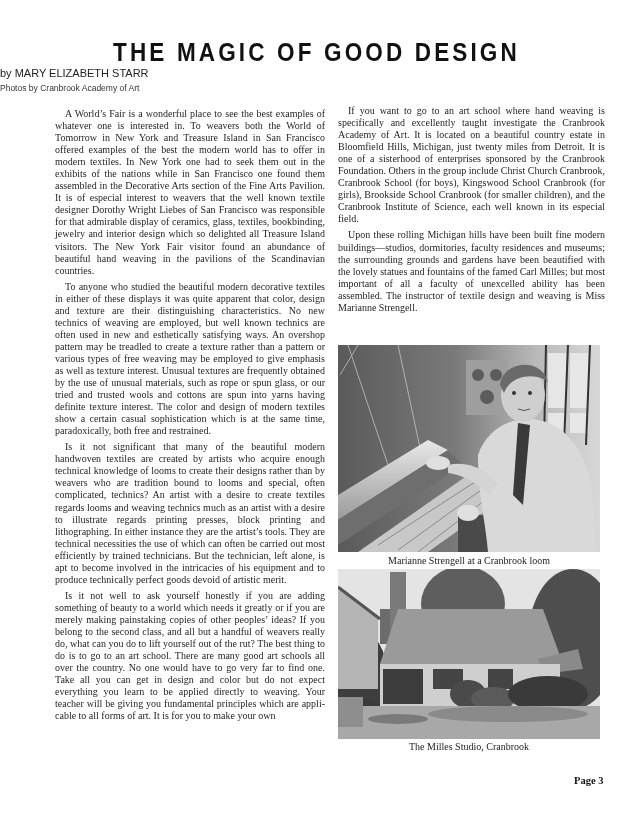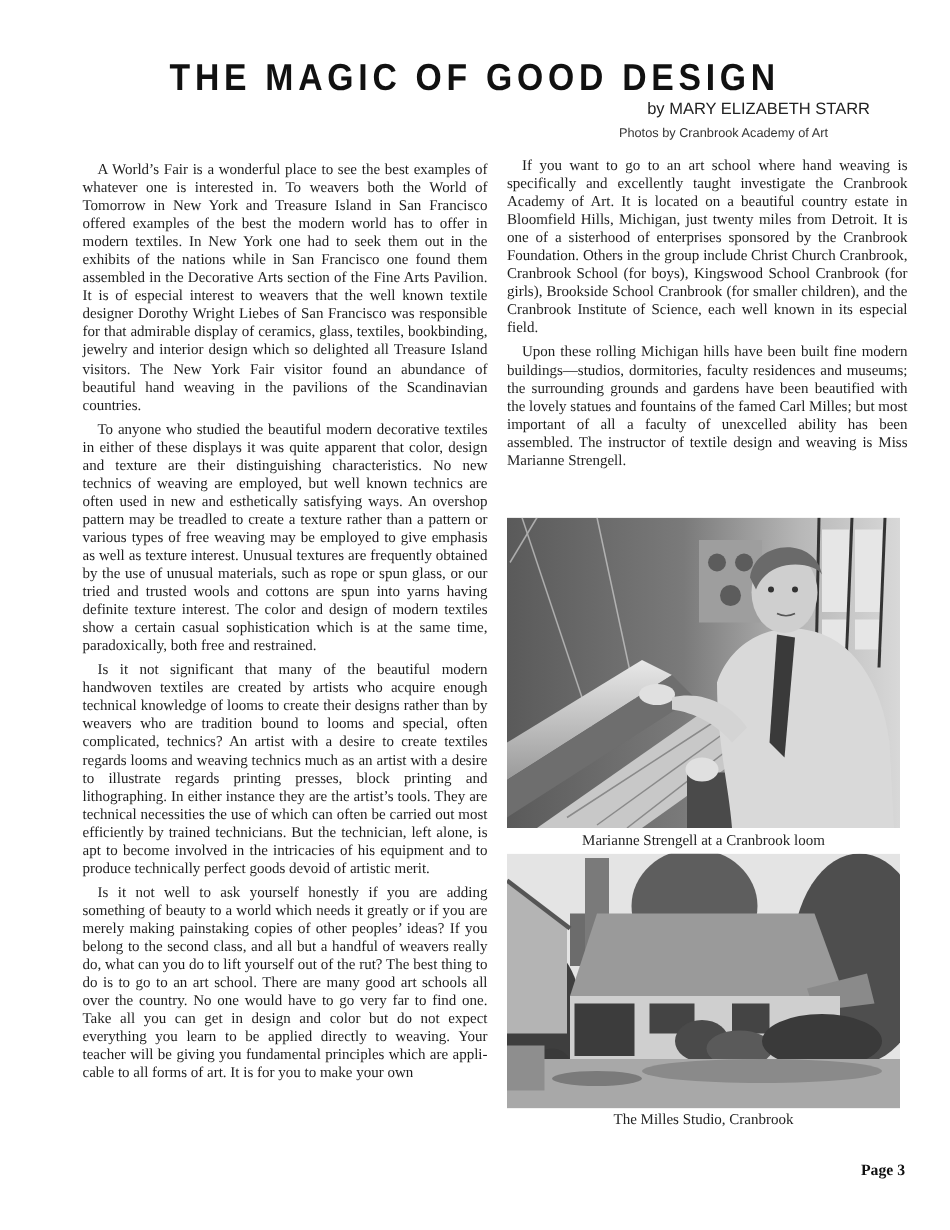--- a/index.html
+++ b/index.html
@@ -8,26 +8,26 @@
     position: relative; overflow: hidden;
     font-family: "Liberation Serif", "DejaVu Serif", serif;
   }
   .title {
     position: absolute; top: 38px; left: 0; width: 633px; text-align: center;
     font-family: "Liberation Sans", "DejaVu Sans", sans-serif;
     font-weight: bold; font-size: 25px; letter-spacing: 3.5px; color: #111;
     transform: scaleX(0.9); transform-origin: center;
   }
   .byline {
-    position: absolute; top: 67px; left: 0; width: 580px; text-align: right;
+    position: absolute; top: 67px; left: 0; width: 580px; text-align: left;
     font-family: "Liberation Sans", "DejaVu Sans", sans-serif;
     font-size: 11px; color: #222;
   }
   .photocredit {
-    position: absolute; top: 83px; left: 0; width: 552px; text-align: right;
+    position: absolute; top: 83px; left: 0; width: 552px; text-align: left;
     font-family: "Liberation Sans", "DejaVu Sans", sans-serif;
     font-size: 8.5px; color: #333;
   }
   .col {
     position: absolute; font-size: 10px; line-height: 12.05px; color: #1e1e1e;
     text-align: justify;
   }
   .col-left { left: 55px; top: 108px; width: 270px; }
   .col-right { left: 338px; top: 105px; width: 267px; }
   .col p { margin: 0 0 4px 0; text-indent: 10px; hyphens: manual; }

